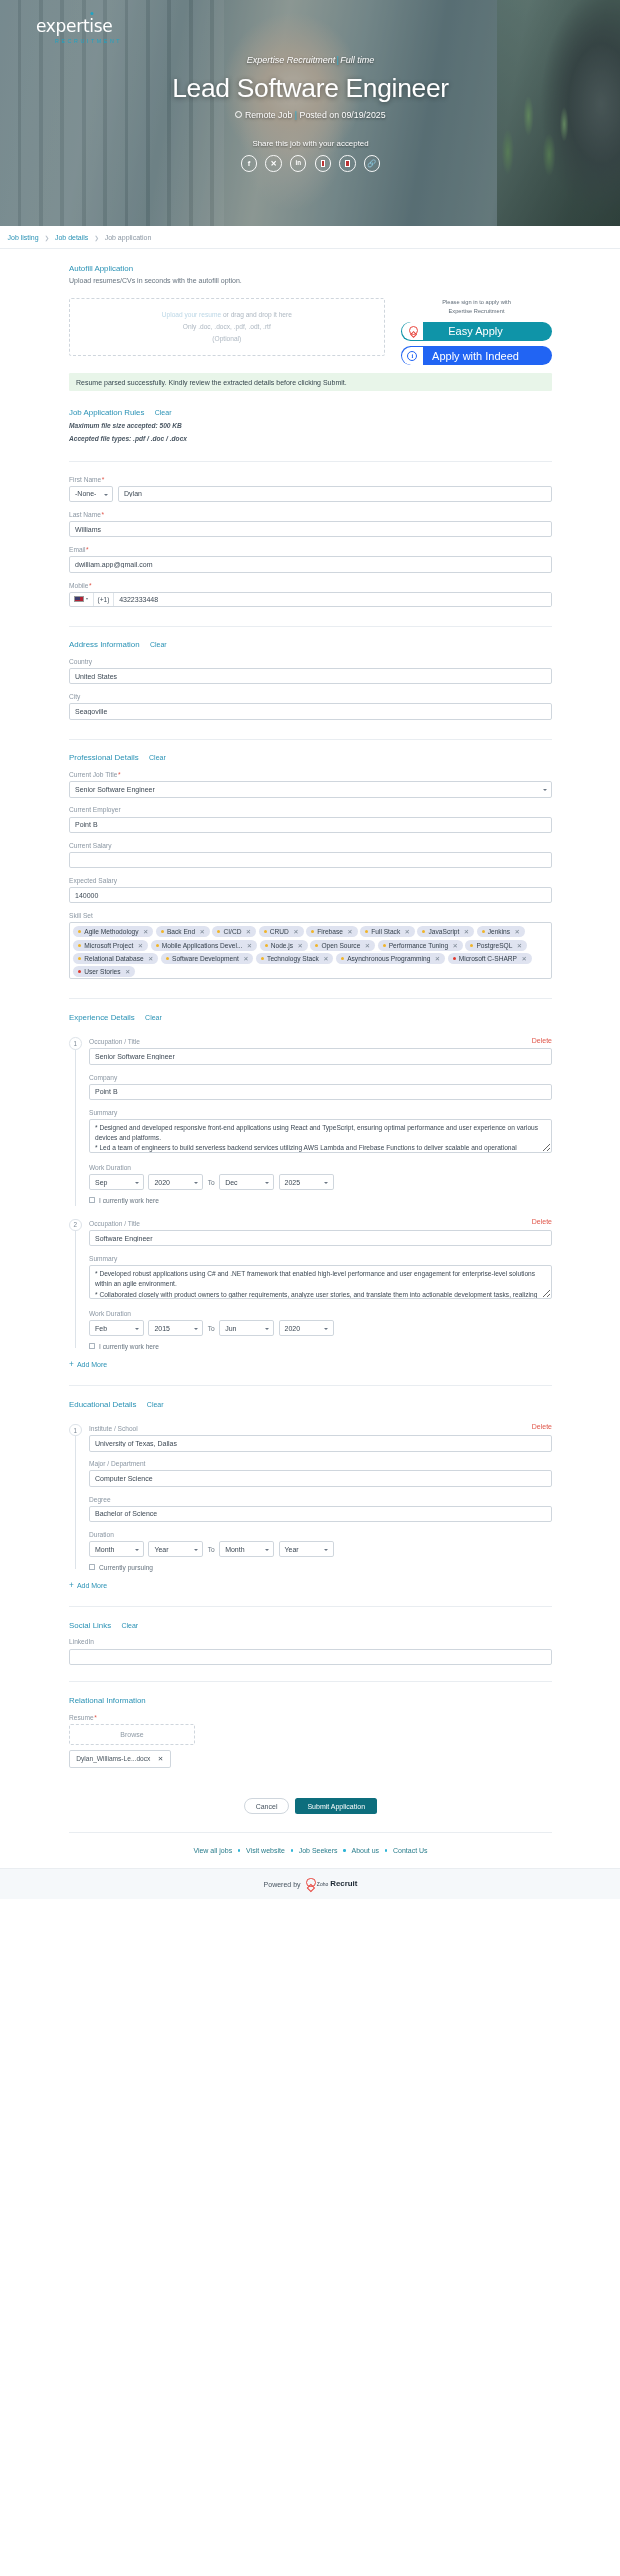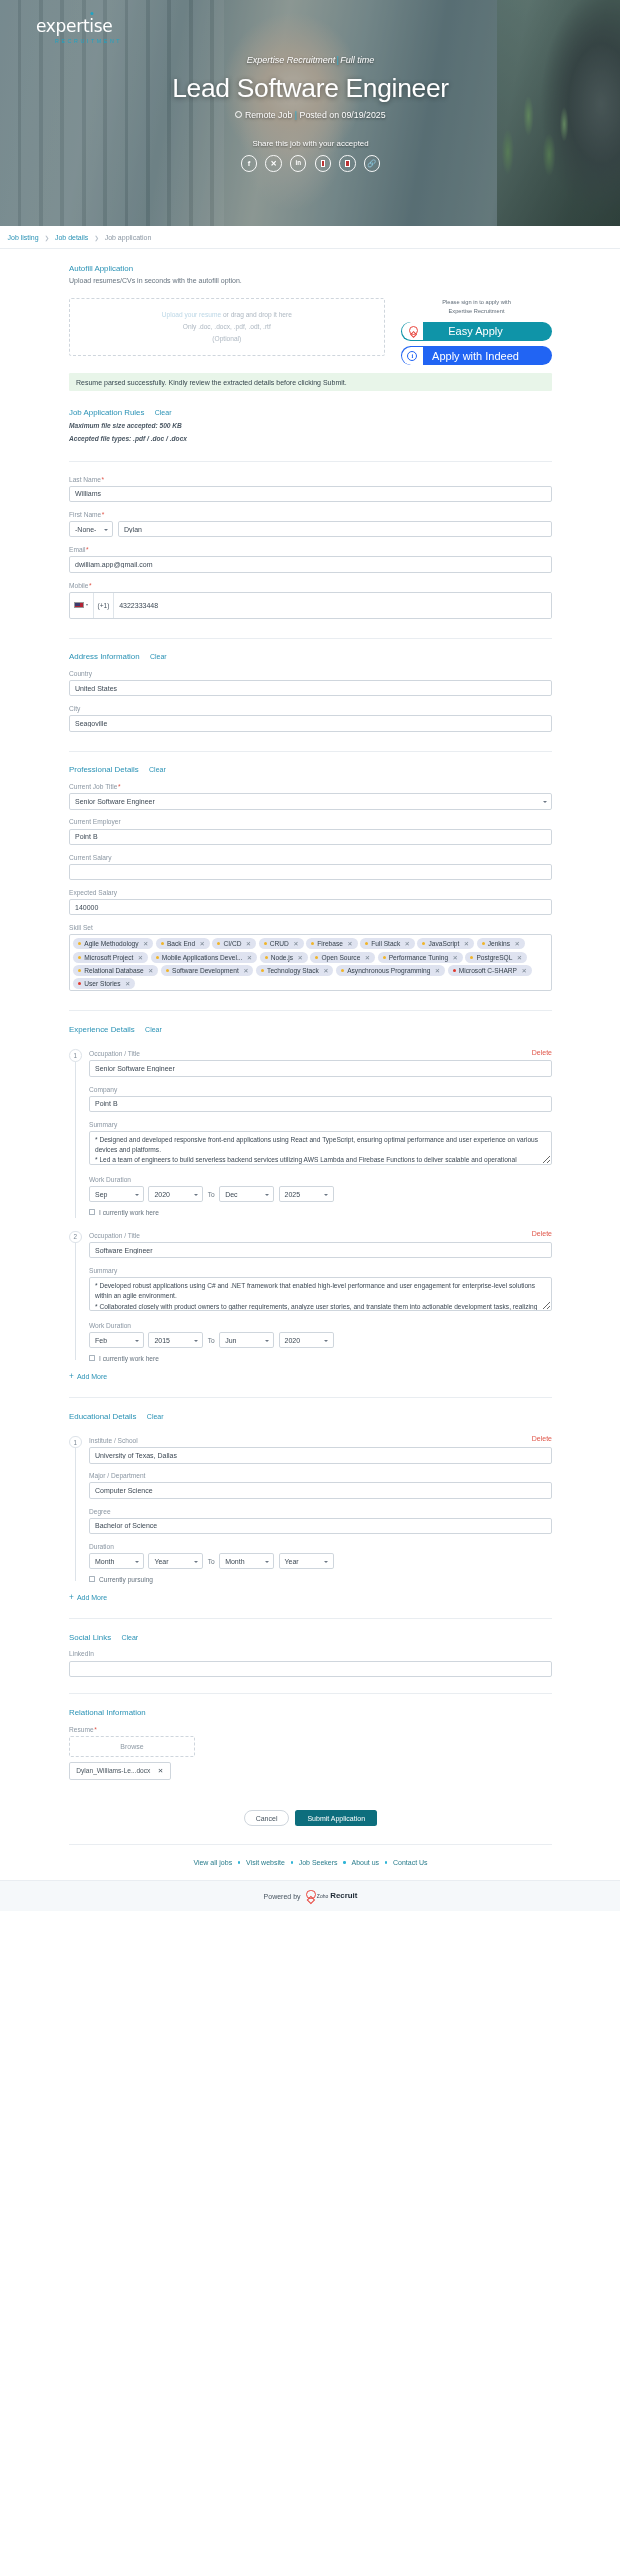--- a/index.html
+++ b/index.html
@@ -144,21 +144,21 @@
   .inp::placeholder{color:#b7c0c9;}
   .sel {
     height:16.4px; border:0.6px solid #cfd6dd; border-radius:1.9px; background:#fff;
     font-size:7px; color:#3c4854; padding:0 11.3px 0 5px; position:relative;
     display:flex; align-items:center; cursor:pointer;
   }
   .sel::after{content:"";position:absolute;right:4.4px;top:7px;border-left:2.2px solid transparent;border-right:2.2px solid transparent;border-top:2.8px solid #6b7784;}
   .row-inline { display:flex; gap:5px; }
   .sel-small { width:47px; }
 
-  .phone-wrap { display:flex; border:0.6px solid #cfd6dd; border-radius:1.9px; height:27px; overflow:hidden;}
+  .phone-wrap { display:flex; border:0.6px solid #cfd6dd; border-radius:1.9px; height:15px; overflow:hidden;}
   .flag-part { display:flex; align-items:center; gap:2.5px; padding:0 4.4px; border-right:0.6px solid #dfe5ea;}
   .flag {
     width:9.4px;height:6.3px;
     background:
       linear-gradient(180deg,#b22234 0 14%,#fff 14% 28%,#b22234 28% 42%,#fff 42% 56%,#b22234 56% 70%,#fff 70% 85%,#b22234 85% 100%);
     position:relative; border:0.3px solid #999;
   }
   .flag::before{content:"";position:absolute;left:0;top:0;width:4.4px;height:3.1px;background:#3c3b6e;}
   .caret-sm{border-left:1.9px solid transparent;border-right:1.9px solid transparent;border-top:2.5px solid #6b7784;}
   .cc { font-size:6.6px; color:#46535f; padding:0 3.8px; display:flex;align-items:center; border-right:0.6px solid #dfe5ea;}
@@ -344,30 +344,30 @@
     <span class="sec-title">Job Application Rules</span>
     <span class="clear-link">Clear</span>
     <div class="rule-line">Maximum file size accepted: 500 KB</div>
     <div class="rule-line">Accepted file types: .pdf / .doc / .docx</div>
   </div>
 
   <div class="divider" style="margin-top:19px;"></div>
 
   <div>
     <div class="fld">
-      <div class="fld-label"><span>Last Name</span><span class="req">*</span></div>
-      <input class="inp" value="Williams" style="">
-    </div>
-
-    <div class="fld">
       <div class="fld-label"><span>First Name</span><span class="req">*</span></div>
       <div class="row-inline">
         <div class="sel sel-small">-None-</div>
         <input class="inp" value="Dylan" style="">
       </div>
+    </div>
+
+    <div class="fld">
+      <div class="fld-label"><span>Last Name</span><span class="req">*</span></div>
+      <input class="inp" value="Williams" style="">
     </div>
 
     <div class="fld">
       <div class="fld-label"><span>Email</span><span class="req">*</span></div>
       <input class="inp" value="dwilliam.app@gmail.com" style="">
     </div>
 
     <div class="fld">
       <div class="fld-label"><span>Mobile</span><span class="req">*</span></div>
       <div class="phone-wrap">

